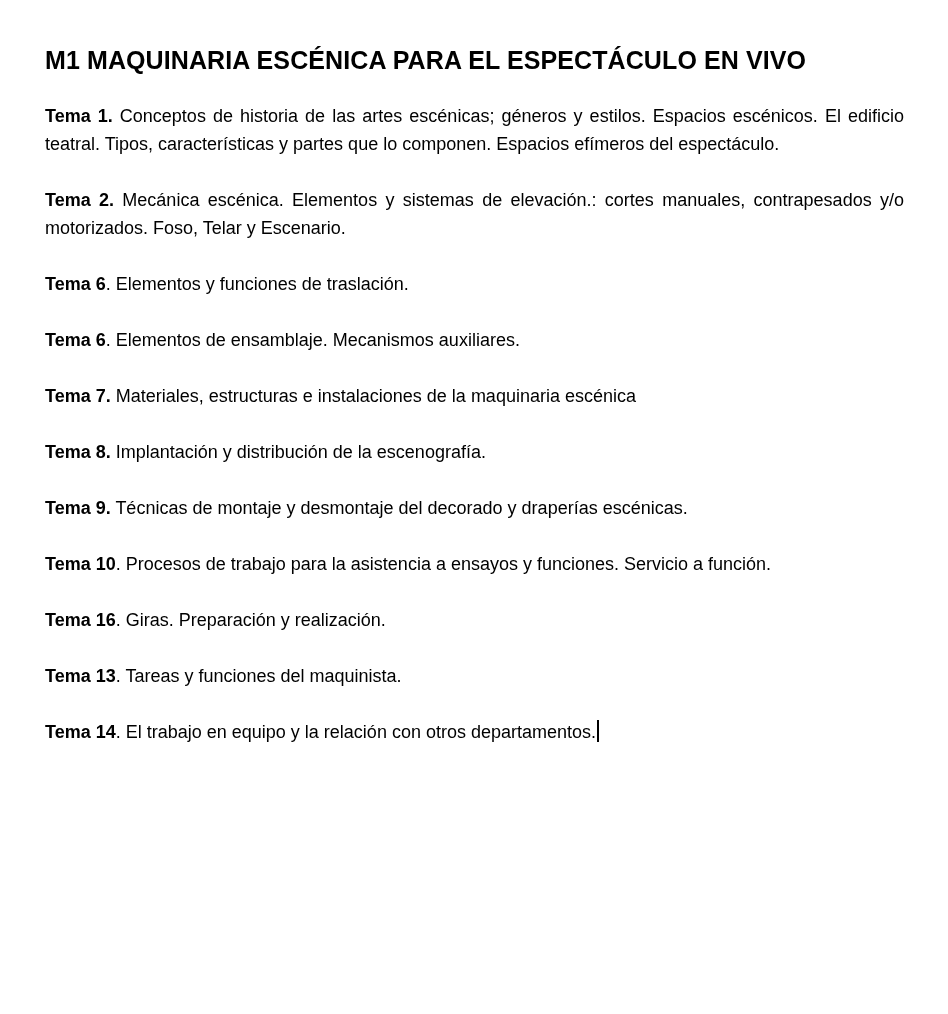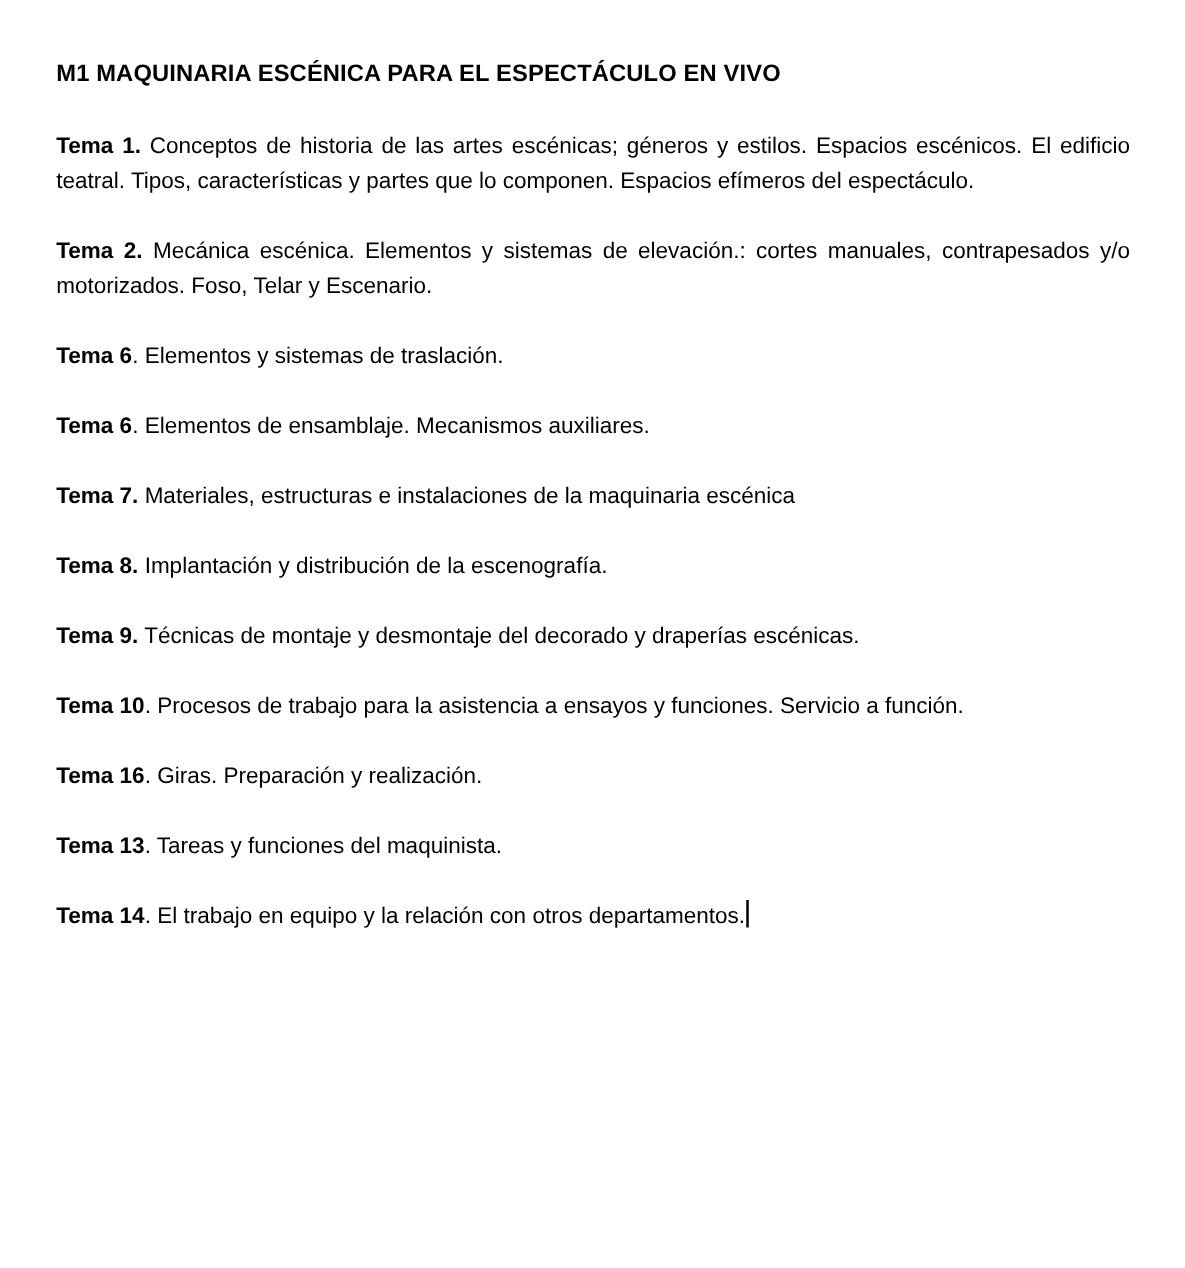--- a/index.html
+++ b/index.html
@@ -15,21 +15,21 @@
     color: #000000;
   }
   .page {
     box-sizing: border-box;
     width: 948px;
     min-height: 1014px;
     padding: 46px 44px 40px 45px;
     background: #ffffff;
   }
   .doc-title {
-    font-size: 19px;
+    font-size: 25px;
     line-height: 28px;
     font-weight: bold;
     margin: 0 0 28px 0;
     letter-spacing: 0.1px;
   }
   .tema {
     font-size: 18px;
     line-height: 28px;
     margin: 0 0 28px 0;
     text-align: justify;
@@ -50,21 +50,21 @@
   }
 </style>
 </head>
 <body>
 
 <main class="page">
   <h1 class="doc-title">M1 MAQUINARIA ESCÉNICA PARA EL ESPECTÁCULO EN VIVO</h1>
   <section id="temas-list">
       <p class="tema"><span class="tema-label">Tema 1.</span><span class="tema-text"> Conceptos de historia de las artes escénicas; géneros y estilos. Espacios escénicos. El edificio teatral. Tipos, características y partes que lo componen. Espacios efímeros del espectáculo.</span></p>
       <p class="tema"><span class="tema-label">Tema 2.</span><span class="tema-text"> Mecánica escénica. Elementos y sistemas de elevación.: cortes manuales, contrapesados y/o motorizados. Foso, Telar y Escenario.</span></p>
-      <p class="tema"><span class="tema-label">Tema 6</span><span class="tema-text">. Elementos y sistemas de traslación.</span></p>
+      <p class="tema"><span class="tema-label">Tema 6</span><span class="tema-text">. Elementos y funciones de traslación.</span></p>
       <p class="tema"><span class="tema-label">Tema 6</span><span class="tema-text">. Elementos de ensamblaje. Mecanismos auxiliares.</span></p>
       <p class="tema"><span class="tema-label">Tema 7.</span><span class="tema-text"> Materiales, estructuras e instalaciones de la maquinaria escénica</span></p>
       <p class="tema"><span class="tema-label">Tema 8.</span><span class="tema-text"> Implantación y distribución de la escenografía.</span></p>
       <p class="tema"><span class="tema-label">Tema 9.</span><span class="tema-text"> Técnicas de montaje y desmontaje del decorado y draperías escénicas.</span></p>
       <p class="tema"><span class="tema-label">Tema 10</span><span class="tema-text">. Procesos de trabajo para la asistencia a ensayos y funciones. Servicio a función.</span></p>
       <p class="tema"><span class="tema-label">Tema 16</span><span class="tema-text">. Giras. Preparación y realización.</span></p>
       <p class="tema"><span class="tema-label">Tema 13</span><span class="tema-text">. Tareas y funciones del maquinista.</span></p>
       <p class="tema"><span class="tema-label">Tema 14</span><span class="tema-text">. El trabajo en equipo y la relación con otros departamentos.</span><span class="caret"></span></p>
     </section>
 </main>

